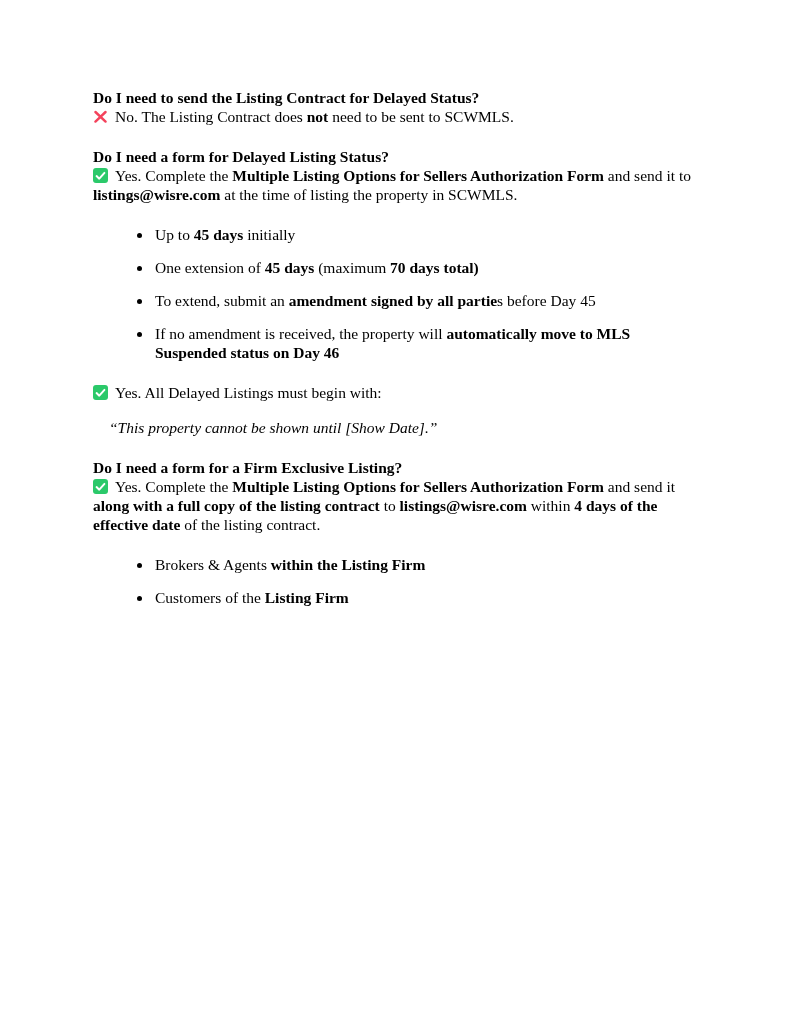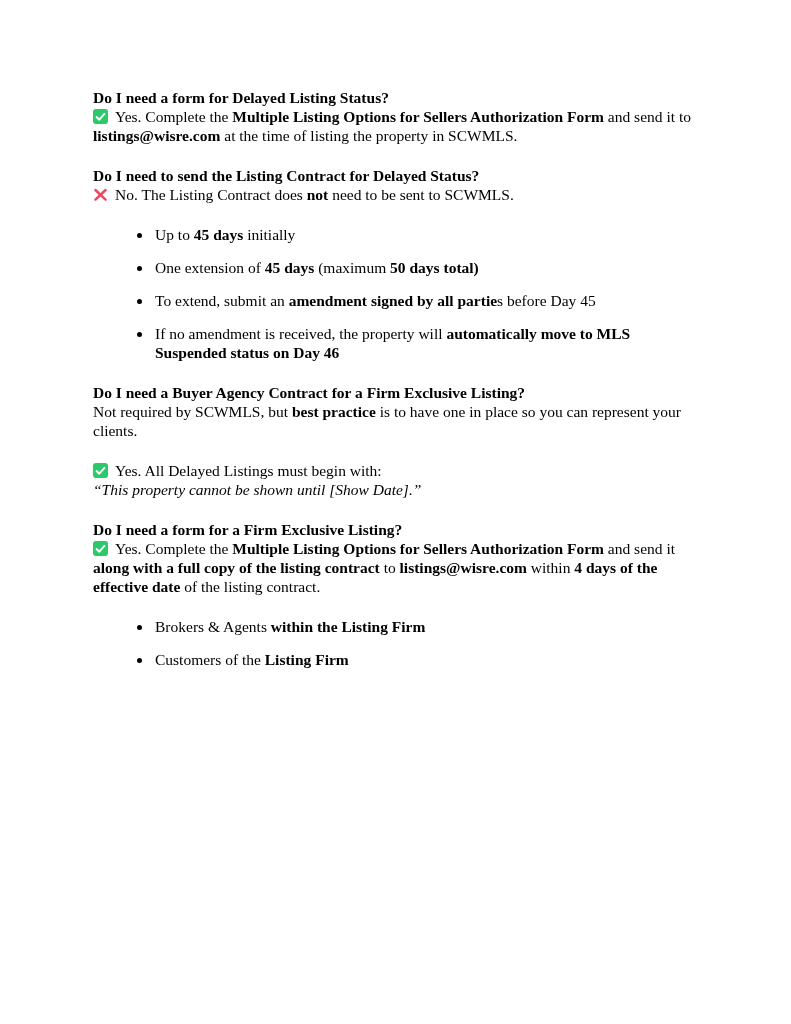--- a/index.html
+++ b/index.html
@@ -22,21 +22,21 @@
   }
   section.faq{margin:0 0 21px 0;}
   h2.q{
     font-family:inherit;
     font-size:15.5px;
     line-height:19px;
     font-weight:700;
     margin:0;
   }
   p.a{margin:0;}
-  p.quote{margin:0;font-style:italic;}
+  p.quote{margin:16px;font-style:italic;}
   ul.bullets{
     margin:19px 0 19px 0;
     padding:0 0 0 46px;
     list-style:disc;
   }
   ul.bullets li{margin:14px;padding-left:2px;}
   .icon{
     display:inline-block;
     width:15px;height:15px;
     vertical-align:-2px;
@@ -45,43 +45,39 @@
   }
   .seg-b{font-weight:700;}
   .seg-i{font-style:italic;}
 </style>
 </head>
 <body>
 
 <div class="page" style="background: rgb(255, 255, 255);">
   <div class="content" style="color: rgb(0, 0, 0);">
       <section class="faq">
+        <h2 class="q">Do I need to send the Listing Contract for Delayed Status?</h2>
+        <p class="a"><span class="icon icon-cross"><svg viewBox="0 0 16 16" width="15" height="15">
+              <path d="M2.6 3.2l10.8 10.2M13.4 3.2L2.6 13.4" fill="none" stroke="#F4435C" stroke-width="2.6" stroke-linecap="round"></path>
+            </svg></span><span>No. The Listing Contract does </span><span class="seg-b ">not</span><span> need to be sent to SCWMLS.</span></p>
+      </section>
+      <section class="faq">
         <h2 class="q">Do I need a form for Delayed Listing Status?</h2>
         <p class="a"><span class="icon icon-check"><svg viewBox="0 0 16 16" width="15" height="15">
               <rect x="0" y="0" width="16" height="16" rx="3.2" fill="#2BC96A"></rect>
               <path d="M3.8 8.6l2.9 2.8 5.5-6.2" fill="none" stroke="#FFFFFF" stroke-width="2.1" stroke-linecap="round" stroke-linejoin="round"></path>
             </svg></span><span>Yes. Complete the </span><span class="seg-b ">Multiple Listing Options for Sellers Authorization Form</span><span> and send it to </span><span class="seg-b ">listings@wisre.com</span><span> at the time of listing the property in SCWMLS.</span></p>
       </section>
       <section class="faq">
-        <h2 class="q">Do I need to send the Listing Contract for Delayed Status?</h2>
-        <p class="a"><span class="icon icon-cross"><svg viewBox="0 0 16 16" width="15" height="15">
-              <path d="M2.6 3.2l10.8 10.2M13.4 3.2L2.6 13.4" fill="none" stroke="#F4435C" stroke-width="2.6" stroke-linecap="round"></path>
-            </svg></span><span>No. The Listing Contract does </span><span class="seg-b ">not</span><span> need to be sent to SCWMLS.</span></p>
-      </section>
-      <section class="faq">
         <ul class="bullets">
           <li><span>Up to </span><span class="seg-b ">45 days</span><span> initially</span></li>
-          <li><span>One extension of </span><span class="seg-b ">45 days</span><span> (maximum </span><span class="seg-b ">50 days total)</span></li>
+          <li><span>One extension of </span><span class="seg-b ">45 days</span><span> (maximum </span><span class="seg-b ">70 days total)</span></li>
           <li><span>To extend, submit an </span><span class="seg-b ">amendment signed by all partie</span><span>s before Day 45</span></li>
           <li><span>If no amendment is received, the property will </span><span class="seg-b ">automatically move to MLS Suspended status on Day 46</span></li>
         </ul>
-      </section>
-      <section class="faq">
-        <h2 class="q">Do I need a Buyer Agency Contract for a Firm Exclusive Listing?</h2>
-        <p class="a"><span>Not required by SCWMLS, but </span><span class="seg-b ">best practice</span><span> is to have one in place so you can represent your clients.</span></p>
       </section>
       <section class="faq">
         <p class="a"><span class="icon icon-check"><svg viewBox="0 0 16 16" width="15" height="15">
               <rect x="0" y="0" width="16" height="16" rx="3.2" fill="#2BC96A"></rect>
               <path d="M3.8 8.6l2.9 2.8 5.5-6.2" fill="none" stroke="#FFFFFF" stroke-width="2.1" stroke-linecap="round" stroke-linejoin="round"></path>
             </svg></span><span>Yes. All Delayed Listings must begin with:</span></p>
         <p class="quote"><span class="seg-i">“This property cannot be shown until [Show Date].”</span></p>
       </section>
       <section class="faq">
         <h2 class="q">Do I need a form for a Firm Exclusive Listing?</h2>

